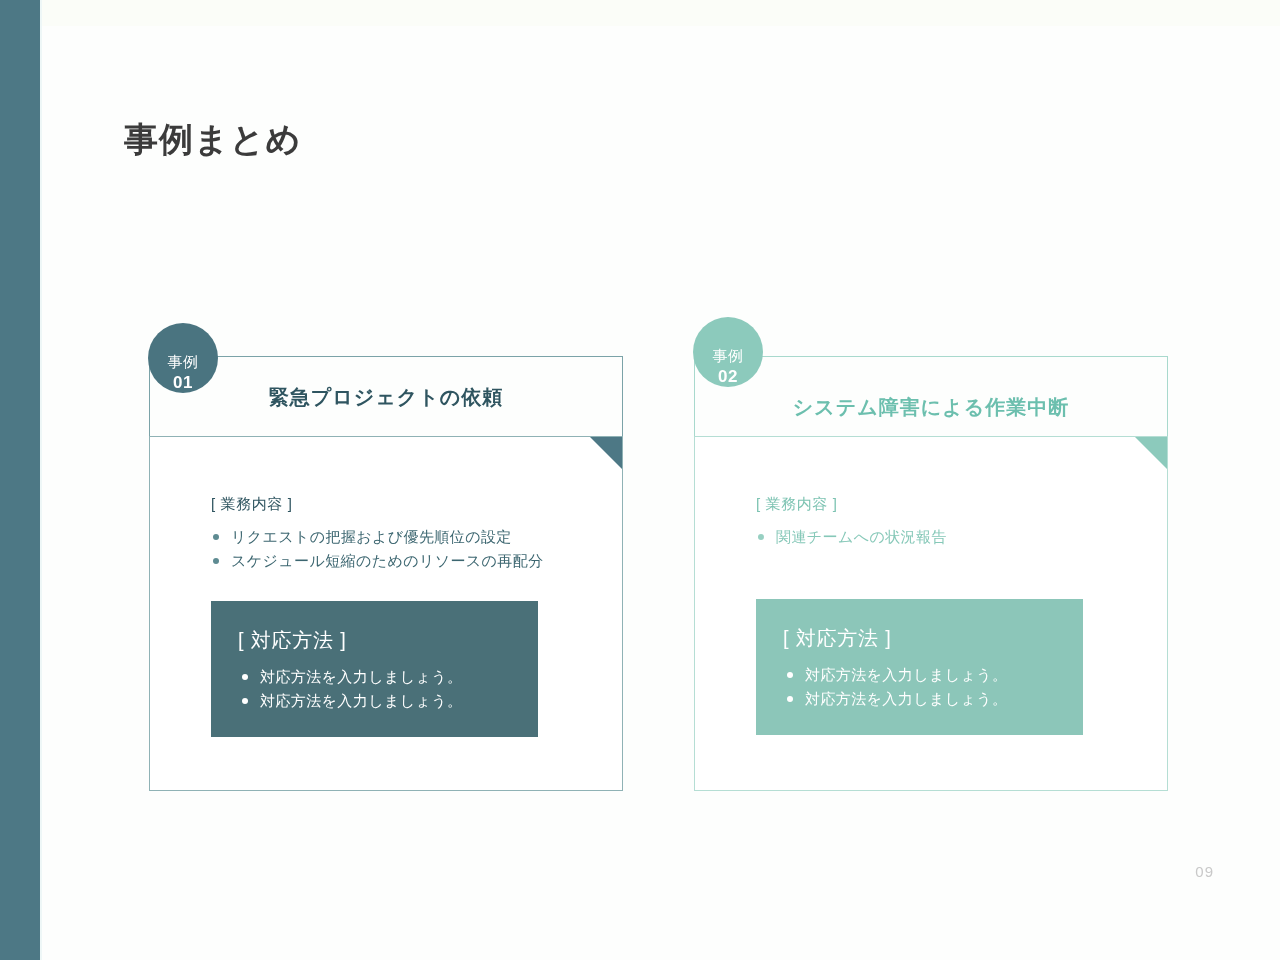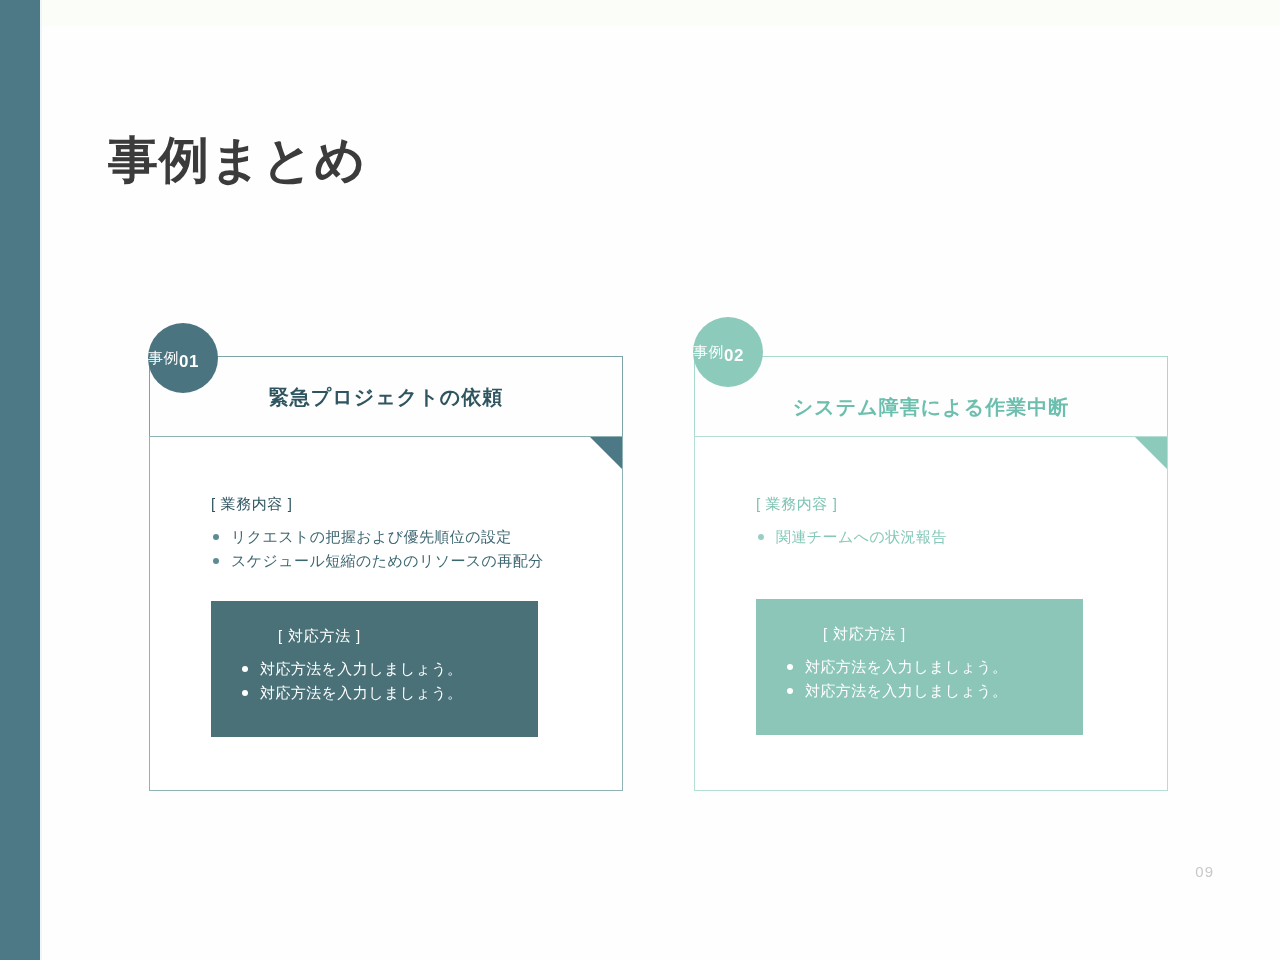--- a/index.html
+++ b/index.html
@@ -46,23 +46,23 @@
     position: absolute;
     left: 40px; top: 0;
     width: 2px;
     height: 960px;
     background: #eef7f7;
   }
 
   
   .page-title {
     position: absolute;
-    left: 108px;
+    left: 124px;
     top: 96px;
-    font-size: 50px;
+    font-size: 34px;
     font-weight: 700;
     color: #3b3b3b;
     letter-spacing: 1px;
     line-height: 1.2;
     white-space: nowrap;
   }
   .page-subtitle {
     position: absolute;
     left: 124px;
     top: 186px;
@@ -123,31 +123,32 @@
 
   
   .badge {
     position: absolute;
     width: 70px;
     height: 70px;
     border-radius: 50%;
     background: #4a7480;
     color: #ffffff;
     display: flex;
+    flex-direction: column;
     align-items: center;
-    justify-content: flex-start;
+    justify-content: flex-end;
     font-size: 15px;
     line-height: 1.25;
     font-weight: 400;
     letter-spacing: 0.5px;
     z-index: 5;
   }
   .card-1 .badge { left: -1px;  top: -33px; }
   .card-2 .badge { left: -1px;  top: -39px; background: #8ccabc; }
-  .badge-num { font-size: 17px; font-weight: 600; margin-top: 7px; }
+  .badge-num { font-size: 17px; font-weight: 600; }
 
   
   .card-title {
     position: absolute;
     top: 28px;
     left: 0;
     width: 474px;
     text-align: center;
     font-size: 20px;
     font-weight: 700;
@@ -208,25 +209,24 @@
     height: 136px;
     background: #4a7078;
     box-sizing: border-box;
     padding: 26px 0 0 27px;
   }
   .card-2 .answer-box {
     background: #8cc6b9;
     top: 162px;
   }
   .answer-label {
-    font-size: 15px;
+    font-size: 20px;
     color: #ffffff;
     letter-spacing: 0.8px;
     margin-bottom: 11px;
-    margin-left: 40px;
   }
   .answer-box ul.bullets li {
     color: #ffffff;
     font-size: 15px;
     line-height: 24px;
     padding-left: 22px;
   }
   .answer-box ul.bullets li::before {
     background: #ffffff;
     left: 4px;

